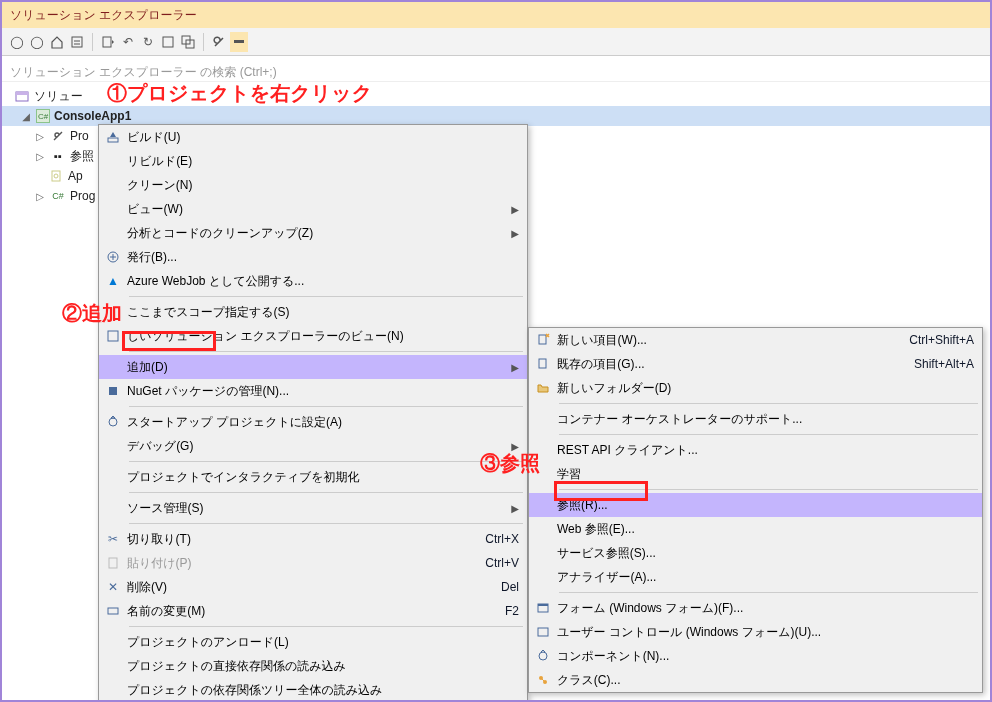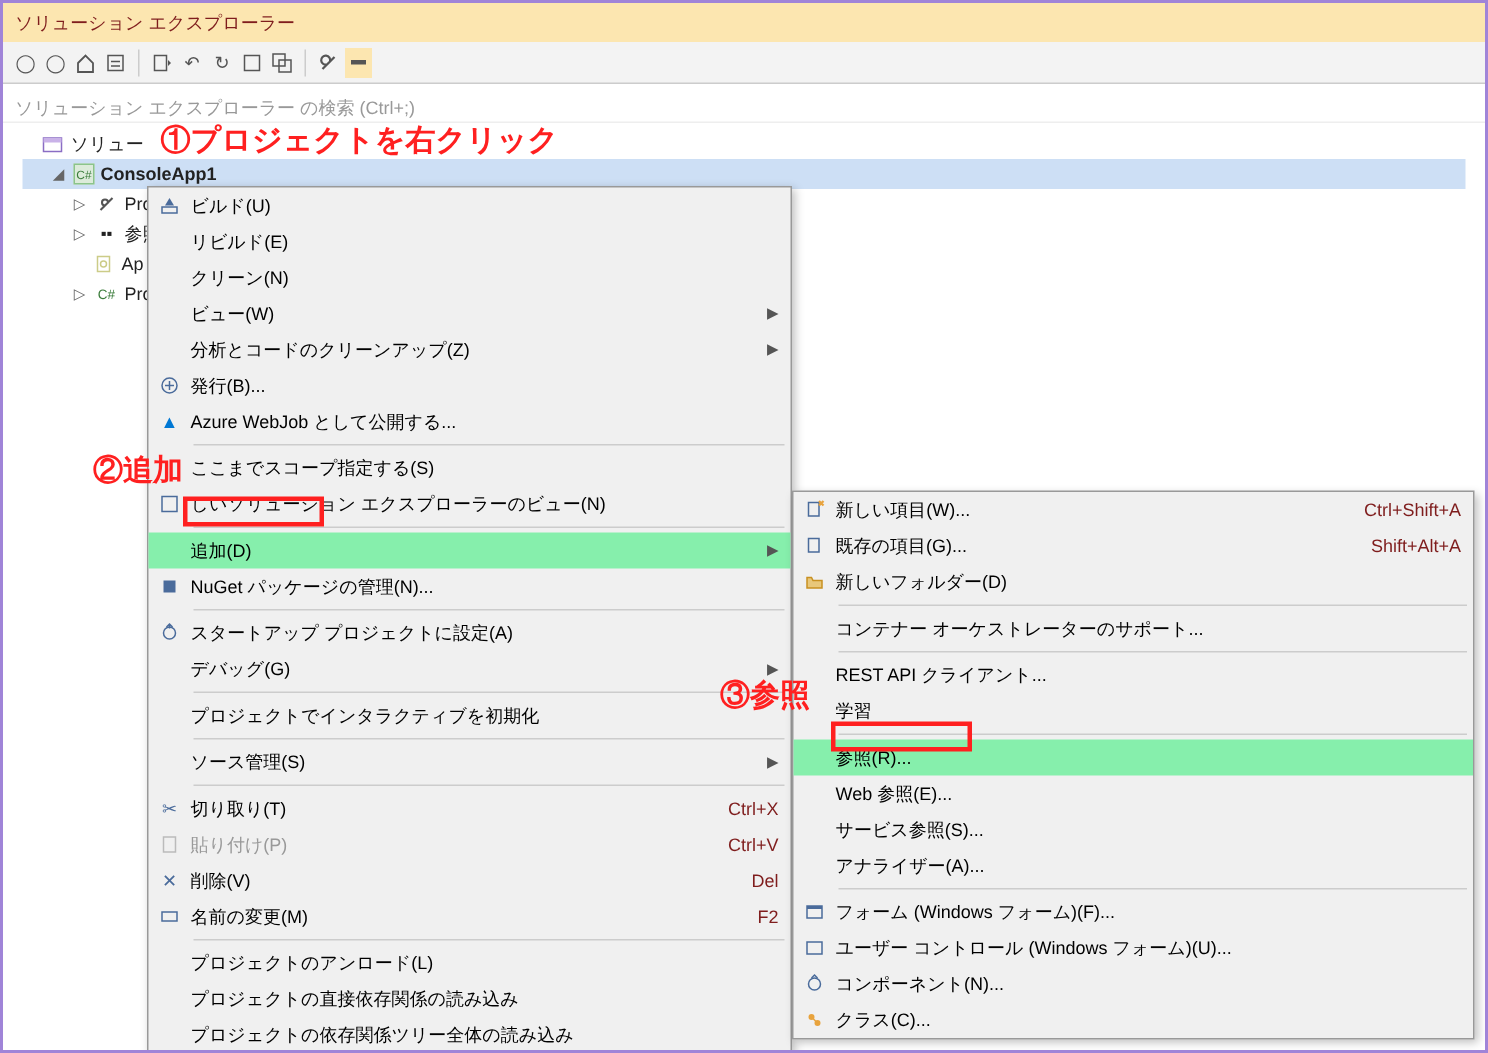--- a/index.html
+++ b/index.html
@@ -7,38 +7,38 @@
 
 .title-bar { background: #fce6b0; height: 26px; display: flex; align-items: center; padding: 0 8px; font-size: 12px; color: #7f1d1d; }
 
 .toolbar { height: 28px; background: #f3f3f3; border-bottom: 1px solid #ccc; display: flex; align-items: center; padding: 0 6px; gap: 2px; }
 .tb-btn { width: 18px; height: 18px; display: flex; align-items: center; justify-content: center; color: #555; cursor: pointer; }
 .tb-sep { width: 1px; height: 18px; background: #ccc; margin: 0 4px; }
 .tb-yellow { background: #fce6b0; padding: 0 2px; height: 20px; display: flex; align-items: center; }
 
 .search-box { height: 26px; padding: 0 8px; display: flex; align-items: flex-end; color: #999; border-bottom: 1px solid #eee; }
 
-.tree { padding: 4px 13px; }
+.tree { padding: 4px 0; }
 .tree-row { display: flex; align-items: center; height: 20px; padding: 0 6px; gap: 4px; font-size: 12px; color: #222; }
 .tree-row.selected { background: #cddff5; }
 .indent { display: inline-block; }
 .expander { width: 12px; text-align: center; color: #666; font-size: 10px; }
 .tree-icon { width: 16px; height: 16px; display: flex; align-items: center; justify-content: center; font-size: 11px; }
 .csharp-icon { background: #dcebda; border: 1px solid #8bc48b; width: 14px; height: 14px; font-size: 8px; display: flex; align-items: center; justify-content: center; color: #3a7c3a; }
 
 .annotation { position: absolute; color: #ff2020; font-weight: bold; font-size: 20px; z-index: 100; pointer-events: none; }
 .red-box { position: absolute; border: 3px solid #ff2020; z-index: 101; pointer-events: none; }
 
 .context-menu { position: absolute; background: #f0f0f0; border: 1px solid #999; box-shadow: 2px 2px 6px rgba(0,0,0,0.25); font-size: 12px; z-index: 50; }
 .menu-row { display: flex; align-items: center; height: 24px; padding: 0 8px 0 0; cursor: default; position: relative; }
-.menu-row.highlighted { background: #86efac; }
+.menu-row.highlighted { background: #c4b5fd; }
 .menu-row.disabled { color: #999; }
 .menu-icon-col { width: 28px; display: flex; align-items: center; justify-content: center; color: #4a6b9b; }
 .menu-label { flex: 1; padding-right: 20px; white-space: nowrap; }
-.menu-shortcut { color: #7f1d1d; padding-left: 20px; white-space: nowrap; }
+.menu-shortcut { color: #0f172a; padding-left: 20px; white-space: nowrap; }
 .menu-arrow { width: 14px; text-align: right; color: #555; font-size: 10px; }
 .menu-sep { height: 1px; background: #ccc; margin: 3px 4px 3px 30px; }
 
 .submenu { position: absolute; left: 526px; top: 325px; background: #f0f0f0; border: 1px solid #999; box-shadow: 2px 2px 6px rgba(0,0,0,0.25); font-size: 12px; z-index: 60; width: 455px; }
 
 svg { display: block; }
 </style>
 </head>
 <body>
 

